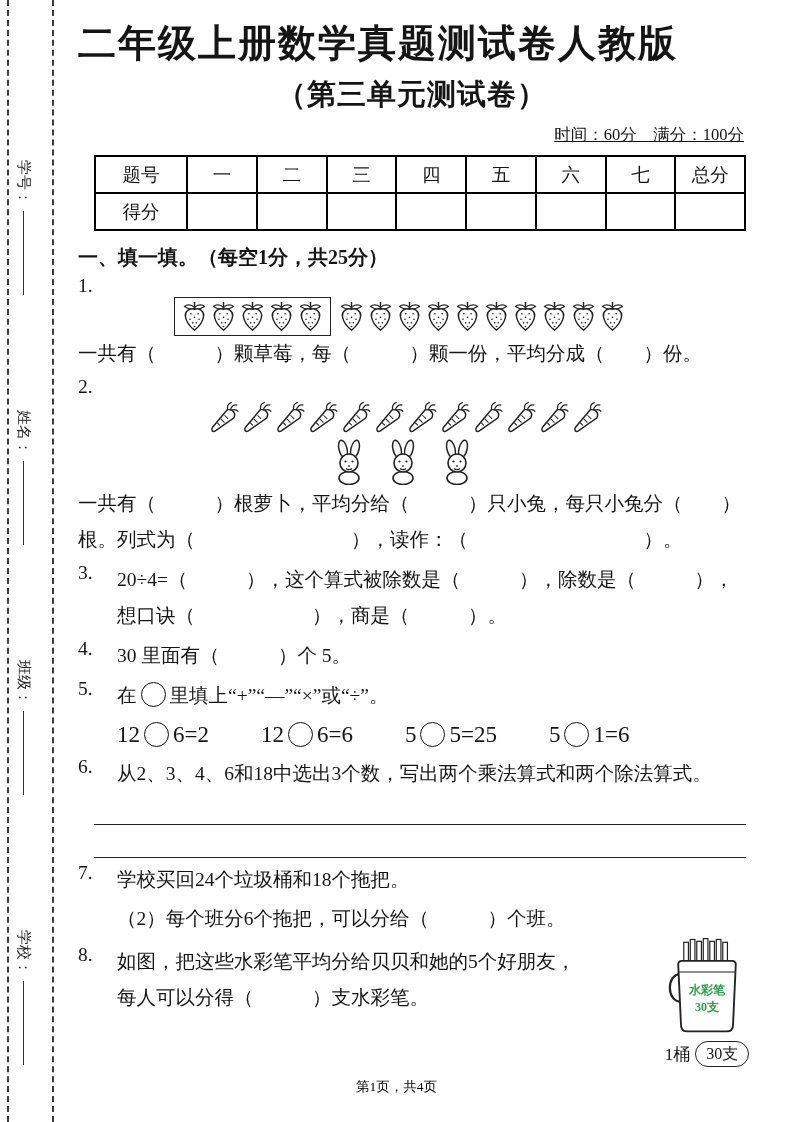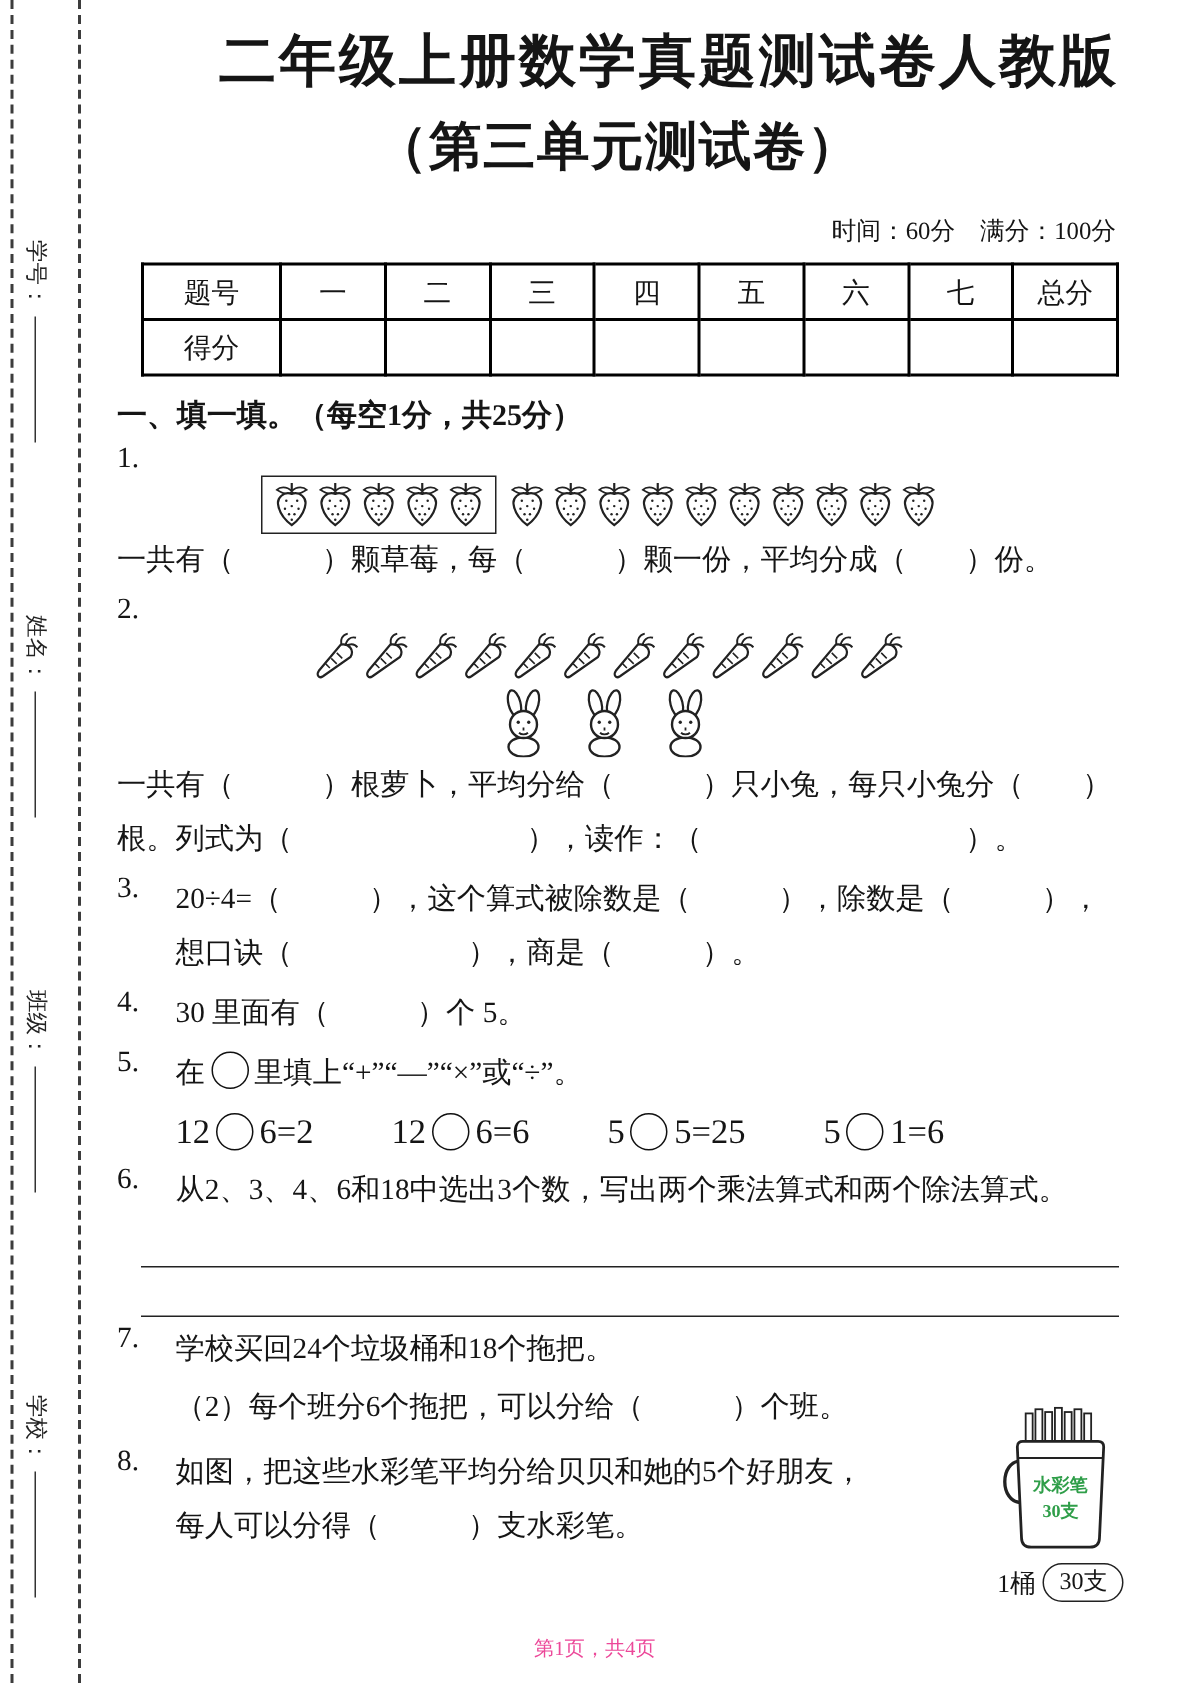--- a/index.html
+++ b/index.html
@@ -17,23 +17,23 @@
   .seal-label{
     position:absolute;left:-51px;width:150px;height:22px;
     transform:rotate(90deg);
     display:flex;align-items:center;gap:6px;
     font-size:15px;color:#222;white-space:nowrap;
   }
   .seal-rule{flex:0 0 84px;height:0;border-bottom:1.5px solid #333;}
 
   
   .content{position:absolute;left:78px;top:0;width:668px;}
-  .title{margin-top:20px;text-align:right;font-size:38px;font-weight:900;letter-spacing:2px;line-height:1.25;font-family:Liberation Mono, monospace;}
-  .subtitle{margin-top:8px;text-align:center;font-size:35px;font-weight:700;letter-spacing:1px;line-height:1.25;}
-  .time-row{margin-top:24px;text-align:right;font-size:16.5px;padding-right:2px;line-height:1.3;}
+  .title{margin-top:20px;text-align:left;font-size:38px;font-weight:900;letter-spacing:2px;line-height:1.25;}
+  .subtitle{margin-top:8px;text-align:center;font-size:29px;font-weight:700;letter-spacing:1px;line-height:1.25;}
+  .time-row{margin-top:12px;text-align:right;font-size:16.5px;padding-right:2px;line-height:1.3;text-decoration:underline;}
 
   .score-table{margin:10px 0 0 16px;width:652px;border-collapse:collapse;table-layout:fixed;}
   .score-table col.first{width:92px;}
   .score-table td{border:2px solid #000;height:33px;text-align:center;font-size:18.5px;font-weight:400;overflow:hidden;}
 
   .sec-head{margin-top:12px;font-size:20px;font-weight:700;line-height:1.4;}
 
   .qn{display:inline-block;width:24px;font-size:19.5px;flex:0 0 24px;}
   .qn-line{margin-top:4px;line-height:22px;font-size:19.5px;}
   .qtext{font-size:19.5px;line-height:36px;}
@@ -61,21 +61,21 @@
   
   .ans-line{margin-left:16px;height:32px;border-bottom:1.6px solid #222;}
 
   
   .fig{position:absolute;right:26px;top:933px;width:120px;text-align:center;}
   .bucket-svg{width:104px;height:104px;}
   .bucket-svg text{font-family:inherit;font-weight:700;font-size:13px;text-anchor:middle;}
   .fig-caption{display:flex;align-items:center;justify-content:center;gap:5px;font-size:17px;margin-top:0px;}
   .oval{display:inline-block;border:1.6px solid #222;border-radius:999px;padding:0 10px;font-size:16px;line-height:24px;}
 
-  .footer{position:absolute;left:0;right:0;bottom:14px;text-align:center;font-size:13.5px;color:#ec4899;}
+  .footer{position:absolute;left:0;right:0;bottom:26px;text-align:center;font-size:13.5px;color:#000000;}
 
   .hidden-defs{position:absolute;width:0;height:0;overflow:hidden;}
 </style>
 </head>
 <body>
 
 <svg class="hidden-defs" aria-hidden="true">
   <defs>
     <symbol id="sym-straw" viewBox="0 0 32 36">
       <path d="M16 2 L16 8" stroke="#222" fill="none" stroke-width="1.6"></path>

